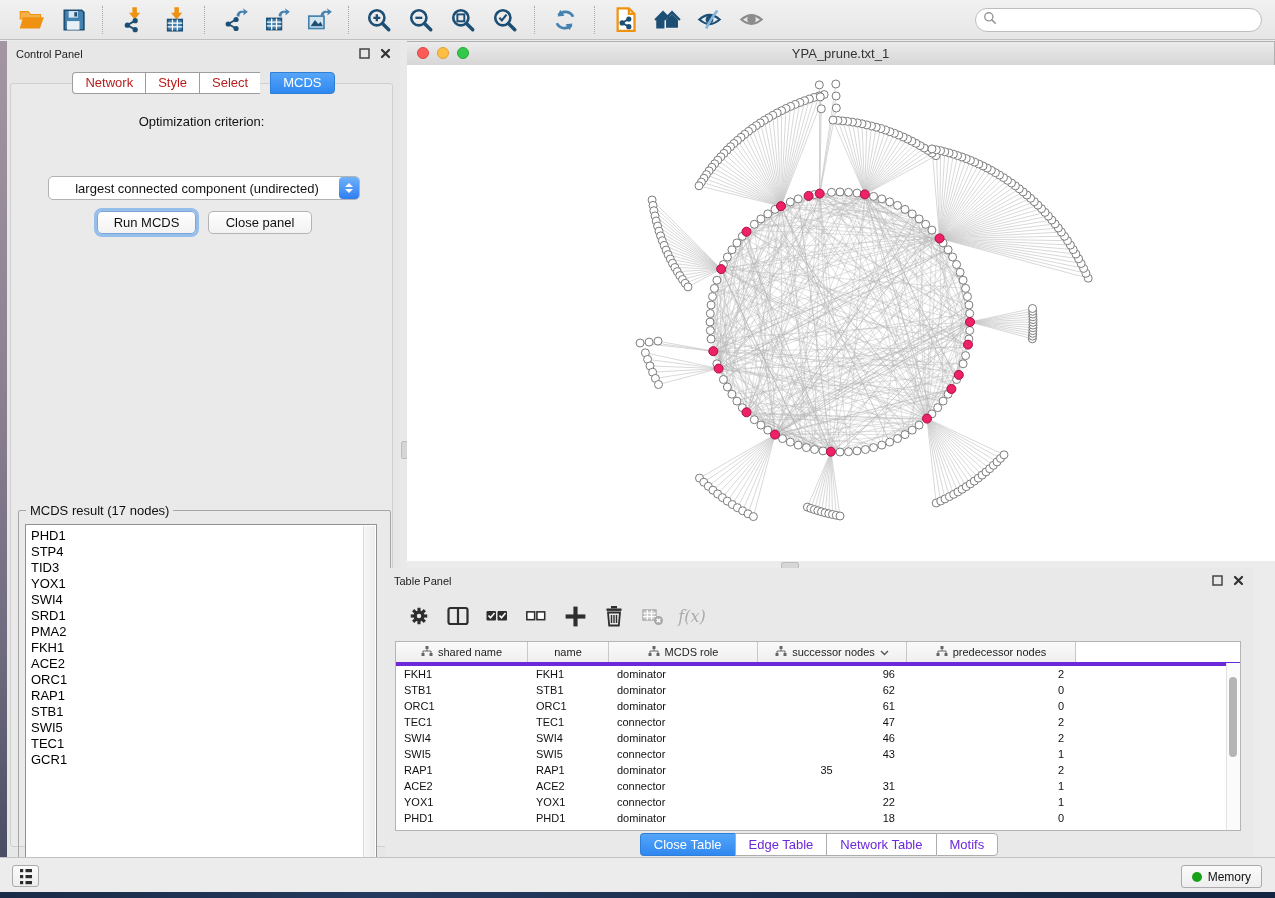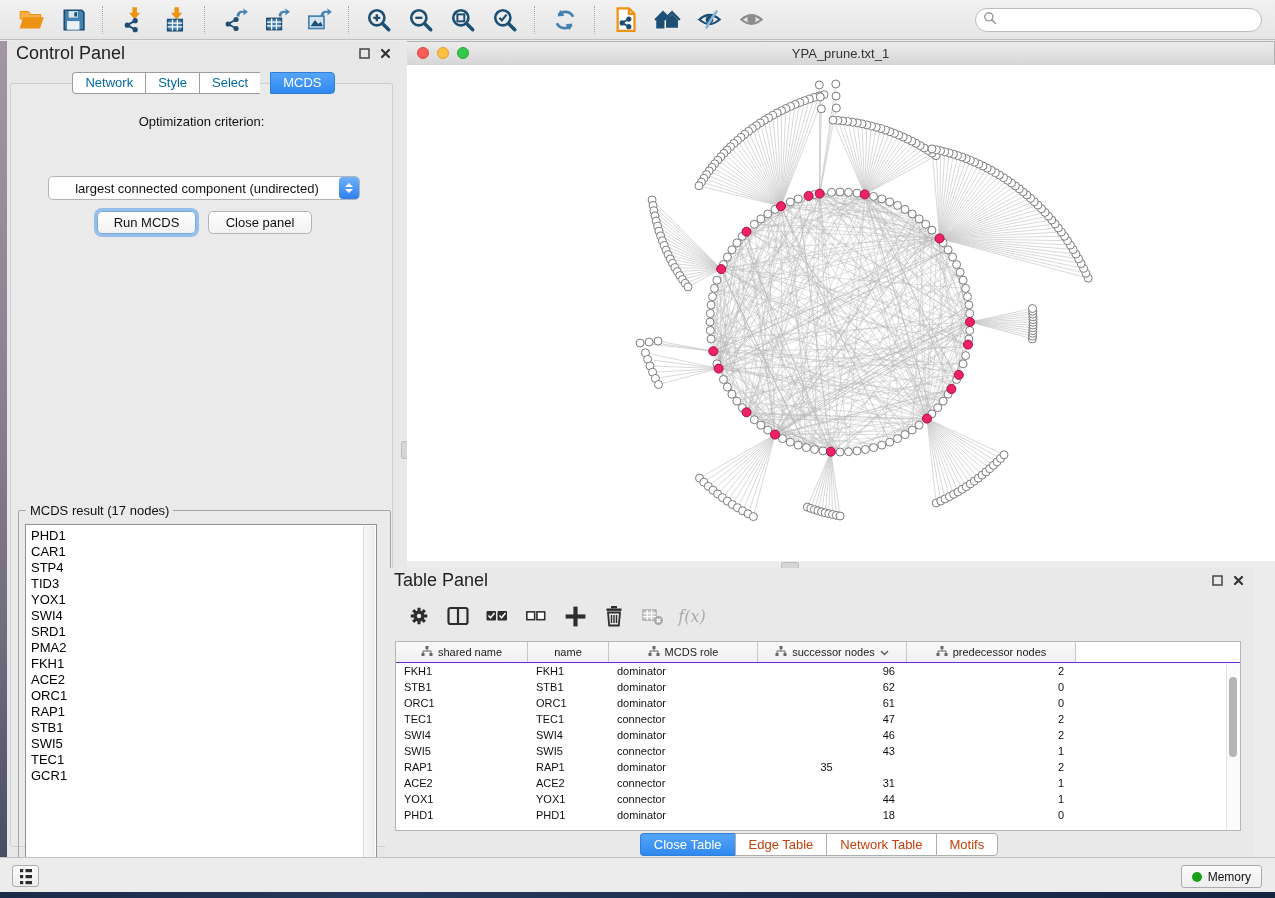--- a/index.html
+++ b/index.html
@@ -14,28 +14,28 @@
   .tb-divider{width:1px;height:28px;border-left:1px dotted #a9a9a9;margin:0 8px;}
   .search-wrap{position:absolute;right:13px;top:8px;width:287px;height:24px;background:#fff;
                border:1px solid #bdbdbd;border-radius:12px;display:flex;align-items:center;padding-left:7px;box-sizing:border-box;}
   .search-wrap input{border:none;outline:none;flex:1;height:18px;font-size:12px;background:transparent;margin-left:4px;}
   
   .strip-left{position:absolute;left:0;top:41px;width:7px;height:816px;
               background:linear-gradient(180deg,#a396a2,#8d8292 40%,#6f6a7e 75%,#4a4d63);}
   .strip-bottom{position:absolute;left:0;top:891px;width:1275px;height:7px;
               background:linear-gradient(90deg,#1b2a47,#243a5e 30%,#1d2f50 60%,#152441);}
   
-  .panel-titlebar{height:25px;display:flex;align-items:center;padding:0 9px;font-size:18px;color:#222;}
+  .panel-titlebar{height:25px;display:flex;align-items:center;padding:0 9px;font-size:11px;color:#222;}
   .panel-btns{margin-left:auto;display:flex;align-items:center;gap:9px;}
   .pbtn{width:12px;height:12px;display:flex;align-items:center;justify-content:center;}
   
   .control-panel{position:absolute;left:7px;top:41px;width:393px;height:816px;background:#e7e7e7;}
   .cp-tabs{position:absolute;left:0;top:31px;width:100%;display:flex;justify-content:center;z-index:3;}
   .cp-tab{height:20px;line-height:20px;padding:0 12px;font-size:13px;background:#fff;border:1px solid #9d9d9d;
-          border-right:none;color:#0369a1;cursor:default;}
+          border-right:none;color:#b91c1c;cursor:default;}
   .cp-tab:first-child{border-radius:4px 0 0 4px;}
   .cp-tab:last-child{border-right:1px solid #9d9d9d;border-radius:0 4px 4px 0;margin-left:10px;}
   .cp-tab.active{background:linear-gradient(#55a5f8,#2f88f1);color:#fff;border-color:#2f7fd6;}
   .cp-body{position:absolute;left:3px;top:42px;width:383px;height:764px;background:#eaeaea;
            border:1px solid #cfcfcf;border-radius:3px;box-sizing:border-box;}
   .opt-label{text-align:center;margin-top:30px;font-size:13px;color:#111;}
   .dropdown{position:absolute;left:37px;top:92px;width:312px;height:24px;background:#fff;border:1px solid #b3b3b3;
             border-radius:5px;display:flex;align-items:center;box-sizing:border-box;}
   .dd-text{flex:1;text-align:center;font-size:13px;color:#111;padding-left:6px;white-space:nowrap;overflow:hidden;}
   .dd-stepper{width:20px;height:22px;border-radius:4px;background:linear-gradient(#6fb2fb,#2e7ef0);
@@ -70,31 +70,31 @@
   .tl-red{background:#fc5b57;border:1px solid #dd4742;box-sizing:border-box;}
   .tl-yellow{background:#fdbe41;border:1px solid #dfa133;box-sizing:border-box;}
   .tl-green{background:#33c849;border:1px solid #27a93a;box-sizing:border-box;}
   .net-title{margin:0 auto;font-size:13px;color:#333;}
   #net-canvas{position:absolute;left:0;top:24px;width:868px;height:496px;background:#fff;display:block;}
   
   .table-panel{position:absolute;left:385px;top:568px;width:868px;height:289px;background:#e9e9e9;}
   .table-toolbar{position:absolute;left:0;top:23px;width:100%;height:50px;display:flex;align-items:center;padding-left:20px;gap:11px;box-sizing:border-box;}
   .tt-btn{width:28px;height:28px;display:flex;align-items:center;justify-content:center;}
   .table-view{position:absolute;left:10px;top:73px;width:846px;height:190px;background:#fff;border:1px solid #b5b5b5;box-sizing:border-box;overflow:hidden;}
-  .t-header{display:flex;height:20px;border-bottom:1px solid #6d28d9;}
+  .t-header{display:flex;height:20px;border-bottom:4px solid #6d28d9;}
   .th{background:linear-gradient(#fafafa,#efefef);border-right:1px solid #c8c8c8;display:flex;align-items:center;
       justify-content:center;font-size:11px;color:#222;gap:5px;box-sizing:border-box;}
   .tr{display:flex;height:16px;}
   .td{font-size:11px;color:#111;line-height:16px;box-sizing:border-box;white-space:nowrap;overflow:hidden;}
   .td.left{padding-left:8px;text-align:left;}
   .td.num{text-align:right;padding-right:12px;}
   .t-scroll{position:absolute;right:0;top:21px;width:13px;height:168px;background:#fbfbfb;border-left:1px solid #e2e2e2;}
   .t-thumb{position:absolute;left:2px;top:14px;width:8px;height:80px;background:#b5b5b5;border-radius:4px;}
   .table-tabs{position:absolute;left:0;top:265px;width:100%;display:flex;justify-content:center;}
-  .tp-tab{height:21px;line-height:21px;padding:0 13px;font-size:13px;background:#fff;border:1px solid #adadad;border-right:none;color:#c2410c;}
+  .tp-tab{height:21px;line-height:21px;padding:0 13px;font-size:13px;background:#fff;border:1px solid #adadad;border-right:none;color:#6d28d9;}
   .tp-tab:first-child{border-radius:4px 0 0 4px;}
   .tp-tab:last-child{border-right:1px solid #adadad;border-radius:0 4px 4px 0;}
   .tp-tab.active{background:linear-gradient(#55a5f8,#2f88f1);color:#fff;border-color:#2f7fd6;}
   
   .status-bar{position:absolute;left:0;top:857px;width:1275px;height:34px;background:#ececec;border-top:1px solid #c2c2c2;}
   .status-left-btn{position:absolute;left:12px;top:7px;width:27px;height:22px;background:linear-gradient(#fbfbfb,#ededed);
                    border:1px solid #ababab;border-radius:3px;display:flex;align-items:center;justify-content:center;}
   .memory-btn{position:absolute;right:13px;top:7px;height:23px;background:linear-gradient(#fbfbfb,#eeeeee);
               border:1px solid #ababab;border-radius:3px;display:flex;align-items:center;gap:6px;padding:0 10px;
               font-size:12px;color:#111;font-family:"Liberation Sans",sans-serif;}
@@ -276,21 +276,20 @@
       </div>
       <div class="btn-row">
         <button class="mac-btn focused" id="run-btn">Run MCDS</button>
         <button class="mac-btn" id="close-btn">Close panel</button>
       </div>
       <div class="result-group">
         <span class="group-label">MCDS result (17 nodes)</span>
         <div class="result-list" id="mcds-list">
           <div class="list-scroll"></div>
         <div class="list-item">PHD1</div>
-            <div class="list-item">CAR1</div>
             <div class="list-item">STP4</div>
             <div class="list-item">TID3</div>
             <div class="list-item">YOX1</div>
             <div class="list-item">SWI4</div>
             <div class="list-item">SRD1</div>
             <div class="list-item">PMA2</div>
             <div class="list-item">FKH1</div>
             <div class="list-item">ACE2</div>
             <div class="list-item">ORC1</div>
             <div class="list-item">RAP1</div>
@@ -1394,21 +1393,21 @@
             <div class="td left" style="width: 132px;">ACE2</div>
             <div class="td left" style="width: 81px;">ACE2</div>
             <div class="td left" style="width: 149px;">connector</div>
             <div class="td num" style="width: 149px;">31</div>
             <div class="td num" style="width: 169px;">1</div>
           </div>
           <div class="tr">
             <div class="td left" style="width: 132px;">YOX1</div>
             <div class="td left" style="width: 81px;">YOX1</div>
             <div class="td left" style="width: 149px;">connector</div>
-            <div class="td num" style="width: 149px;">44</div>
+            <div class="td num" style="width: 149px;">22</div>
             <div class="td num" style="width: 169px;">1</div>
           </div>
           <div class="tr">
             <div class="td left" style="width: 132px;">PHD1</div>
             <div class="td left" style="width: 81px;">PHD1</div>
             <div class="td left" style="width: 149px;">dominator</div>
             <div class="td num" style="width: 149px;">18</div>
             <div class="td num" style="width: 169px;">0</div>
           </div>
         </div>

